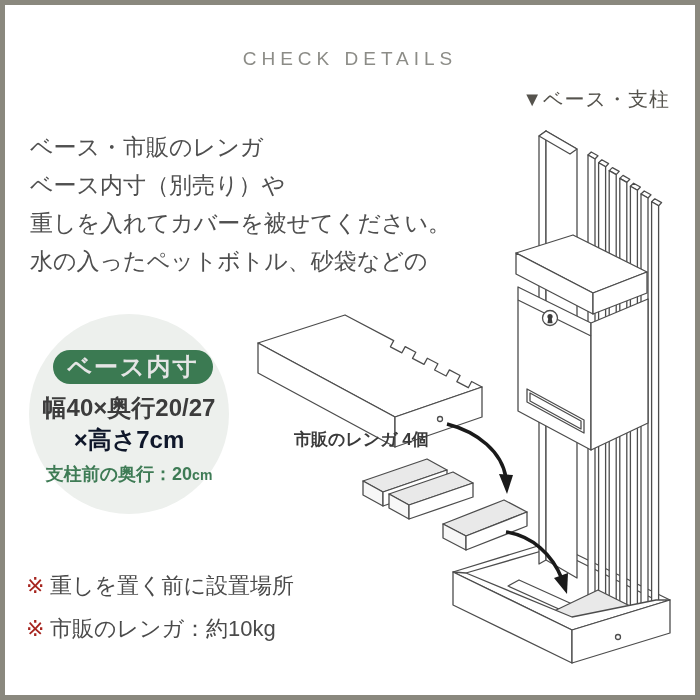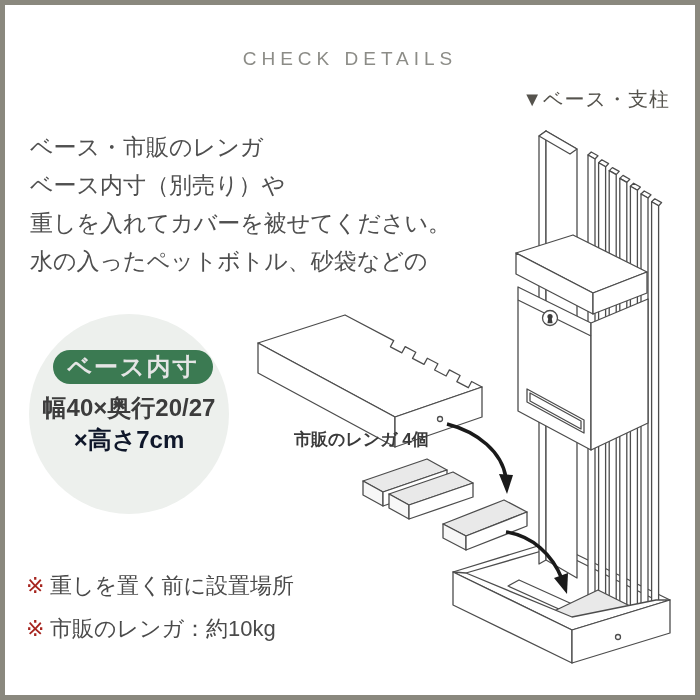--- a/index.html
+++ b/index.html
@@ -154,20 +154,21 @@
       <polygon points="554,578 568,573 567,594" fill="#1a1a1a" stroke="none"></polygon>
     </g>
   </svg>
 
   <div class="bricks-label">市販のレンガ 4個</div>
 
   <div class="badge-circle">
     <div class="badge-pill">ベース内寸</div>
     <div class="badge-dim1">幅40×奥行20/27</div>
     <div class="badge-dim2">×高さ7cm</div>
+    <div class="badge-note"><span>支柱前の奥行：20</span><span class="unit">cm</span></div>
   </div>
 
   <div class="notes">
     <div class="note-row">
       <span class="note-marker">※</span>
       <div>重しを置く前に設置場所</div>
     </div>
     <div class="note-row">
       <span class="note-marker">※</span>
       <div>市販のレンガ：約10kg</div>

